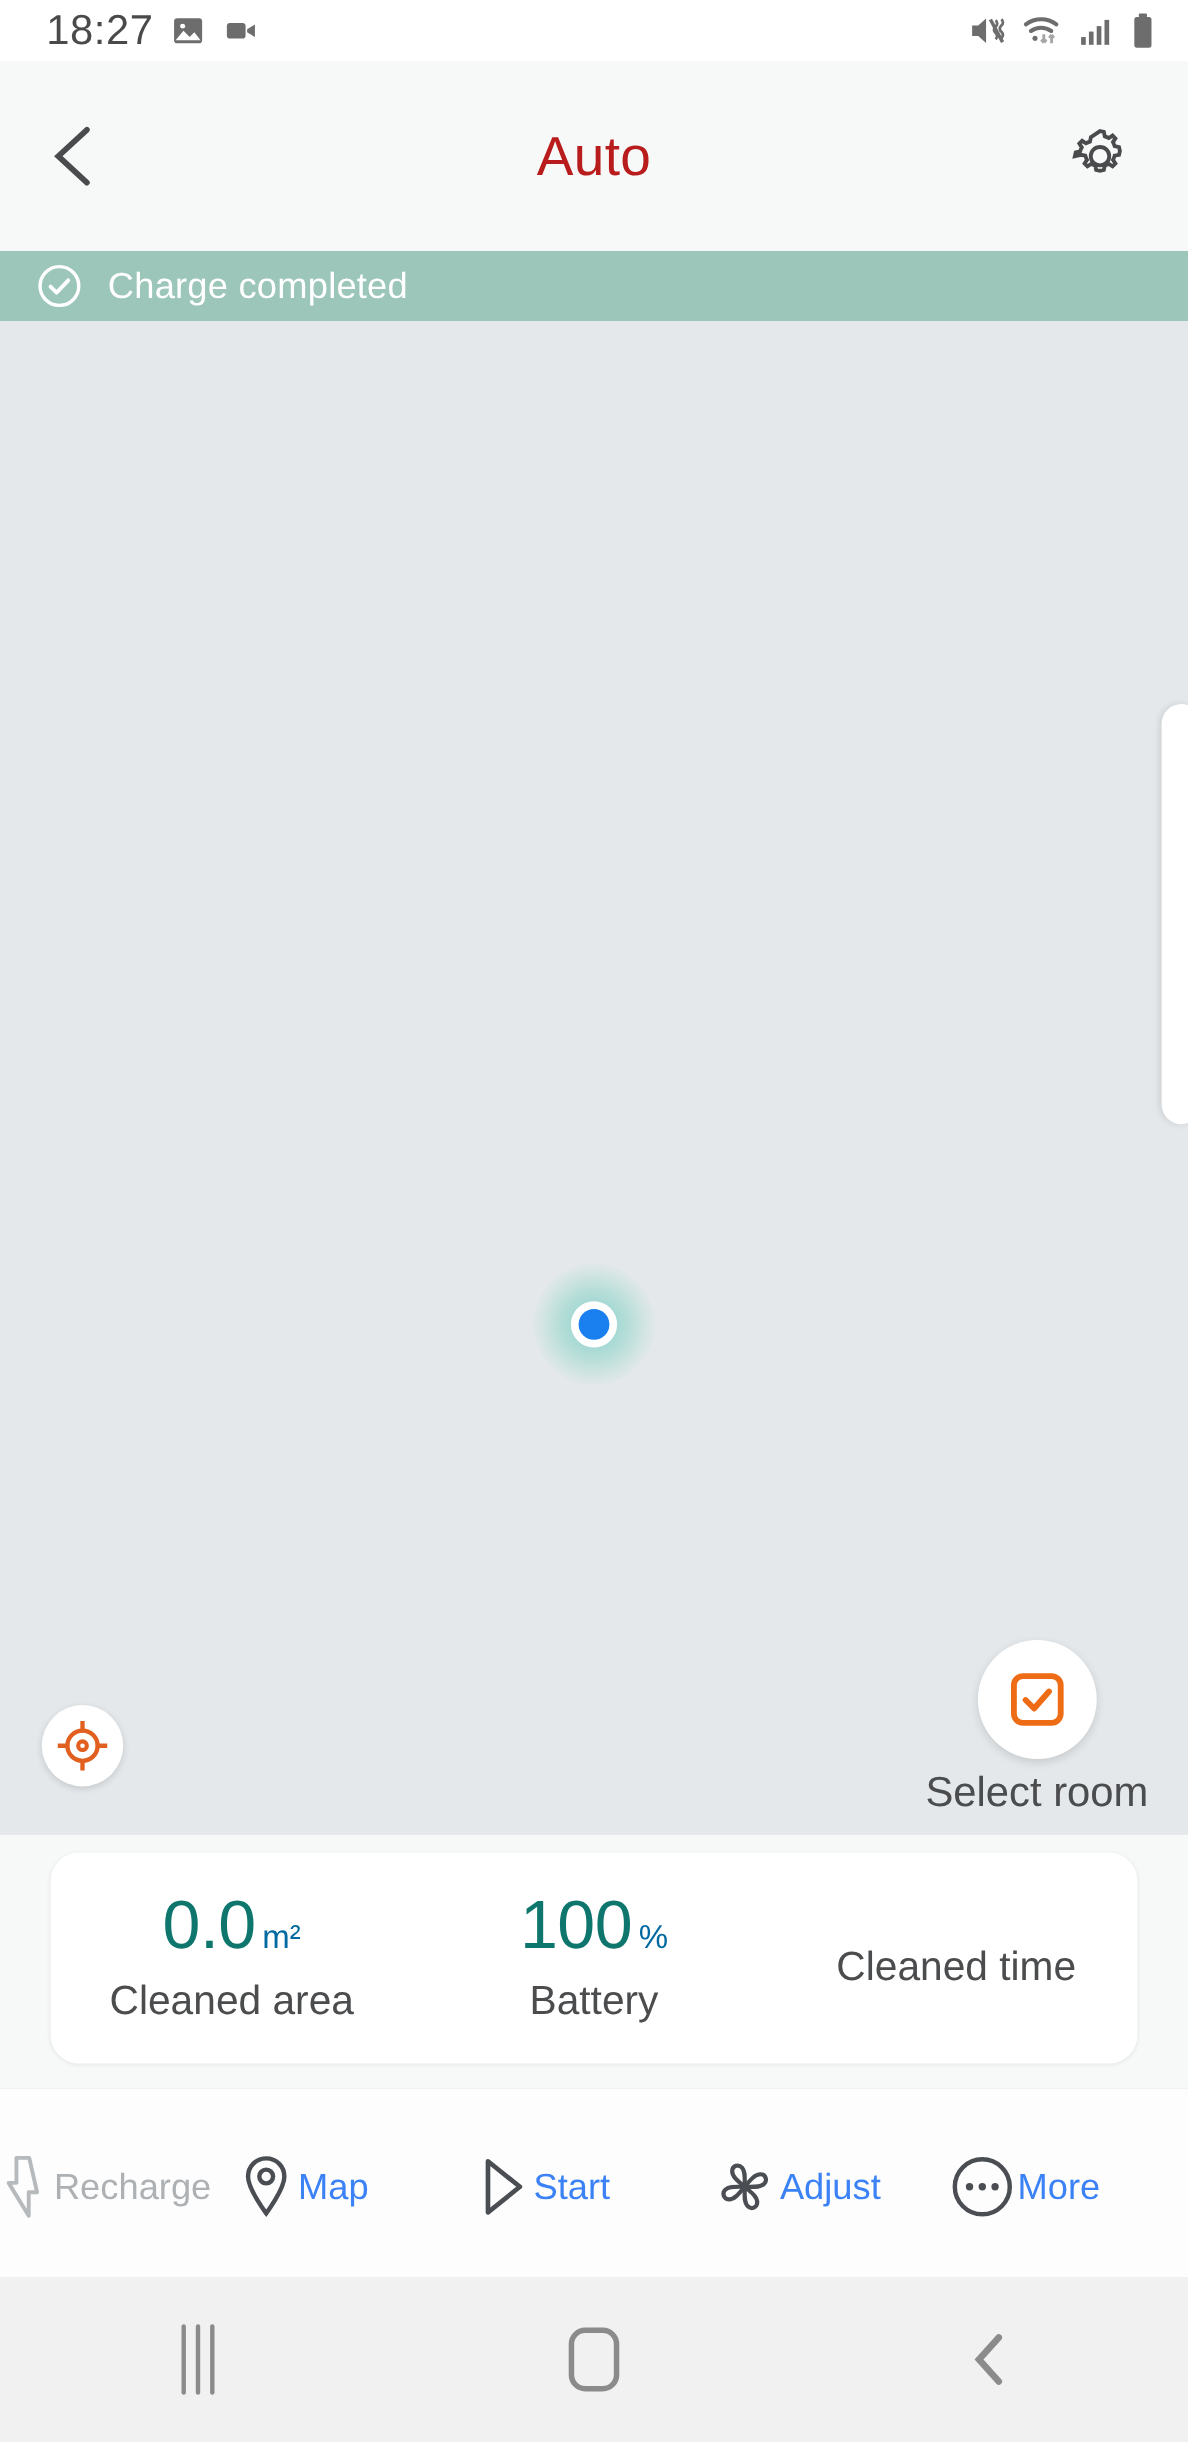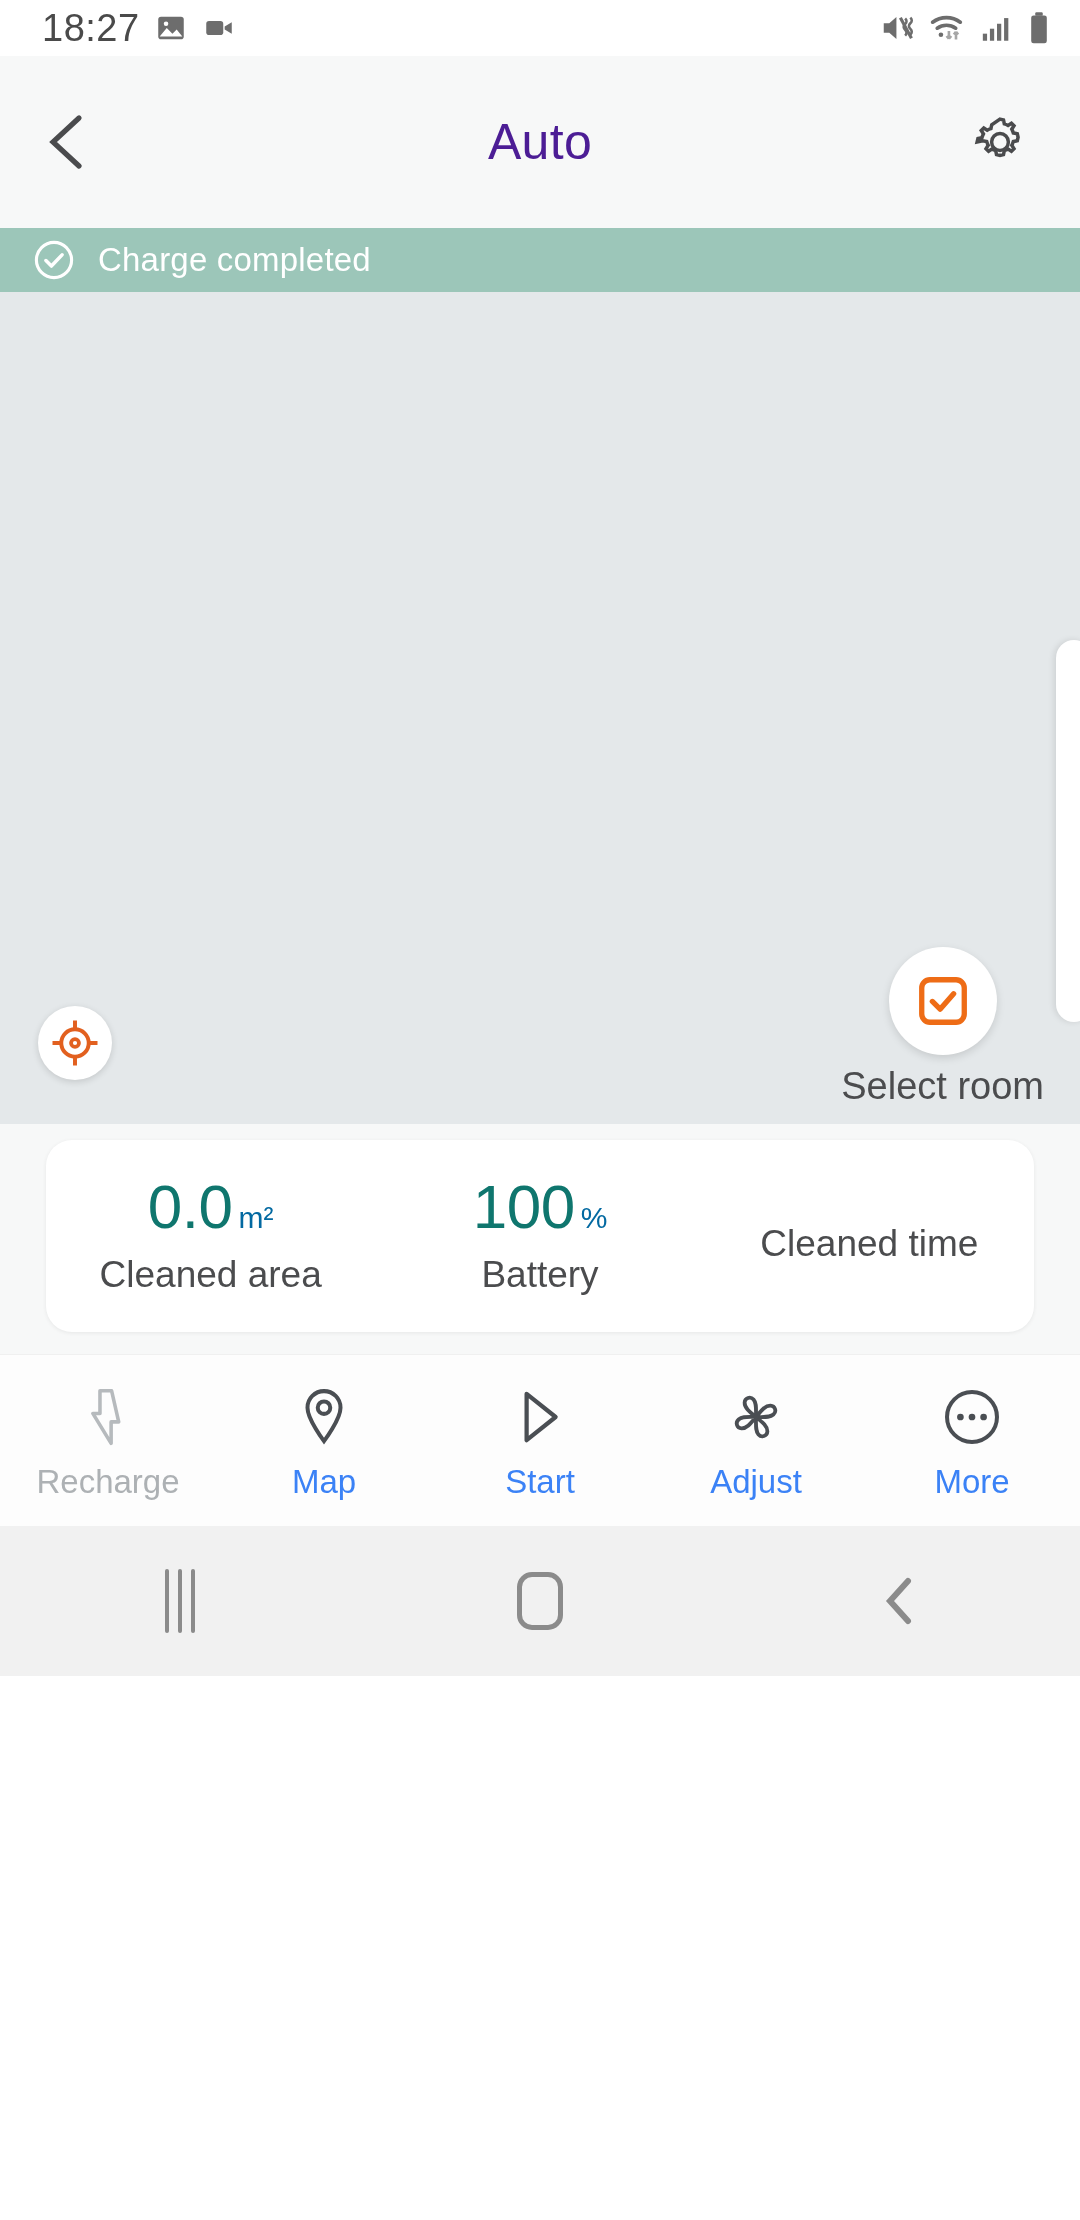--- a/index.html
+++ b/index.html
@@ -4,21 +4,21 @@
 <style>
   * { box-sizing: border-box; margin: 0; padding: 0; }
   html, body {
     width: 1080px; height: 2220px;
     font-family: "Liberation Sans", sans-serif;
     background: #ffffff;
     overflow: hidden;
   }
   #screen {
     position: relative;
-    width: 1080px; height: 1676px;
+    width: 1080px; height: 2220px;
     display: flex; flex-direction: column;
     background: #f7f8f8;
   }
 
   
   .statusbar {
     height: 56px; flex: 0 0 56px;
     background: #ffffff;
     display: flex; align-items: center;
     padding: 0 28px 0 42px;
@@ -43,21 +43,21 @@
     position: relative;
   }
   .hdr-back {
     width: 110px; height: 110px;
     margin-left: 14px;
     display: flex; align-items: center; justify-content: center;
   }
   .hdr-title {
     position: absolute; left: 0; right: 0; top: 0; height: 172px;
     display: flex; align-items: center; justify-content: center;
-    font-size: 50px; color: #4c1d95; font-weight: 400;
+    font-size: 50px; color: #b91c1c; font-weight: 400;
     letter-spacing: 0.3px;
   }
   .hdr-gear {
     position: absolute; right: 30px; top: 50%;
     transform: translateY(-50%);
     width: 100px; height: 100px;
     display: flex; align-items: center; justify-content: center;
   }
 
   
@@ -168,22 +168,22 @@
 
   
   .toolbar {
     flex: 0 0 172px;
     background: #fdfdfd;
     display: flex; align-items: center;
     border-top: 1px solid #f0f0f0;
   }
   .tb-item {
     flex: 1 1 0;
-    display: flex; flex-direction: column; align-items: center;
-    gap: 16px;
+    display: flex; flex-direction: row; align-items: center;
+    gap: 3px;
     padding-top: 6px;
   }
   .tb-label { font-size: 33px; color: #3b82f6; }
   .tb-item.disabled .tb-label { color: #adb1b4; }
   .tb-icon { height: 60px; display: flex; align-items: center; justify-content: center; }
 
   
   .navbar {
     flex: 0 0 150px;
     background: #f1f1f1;

